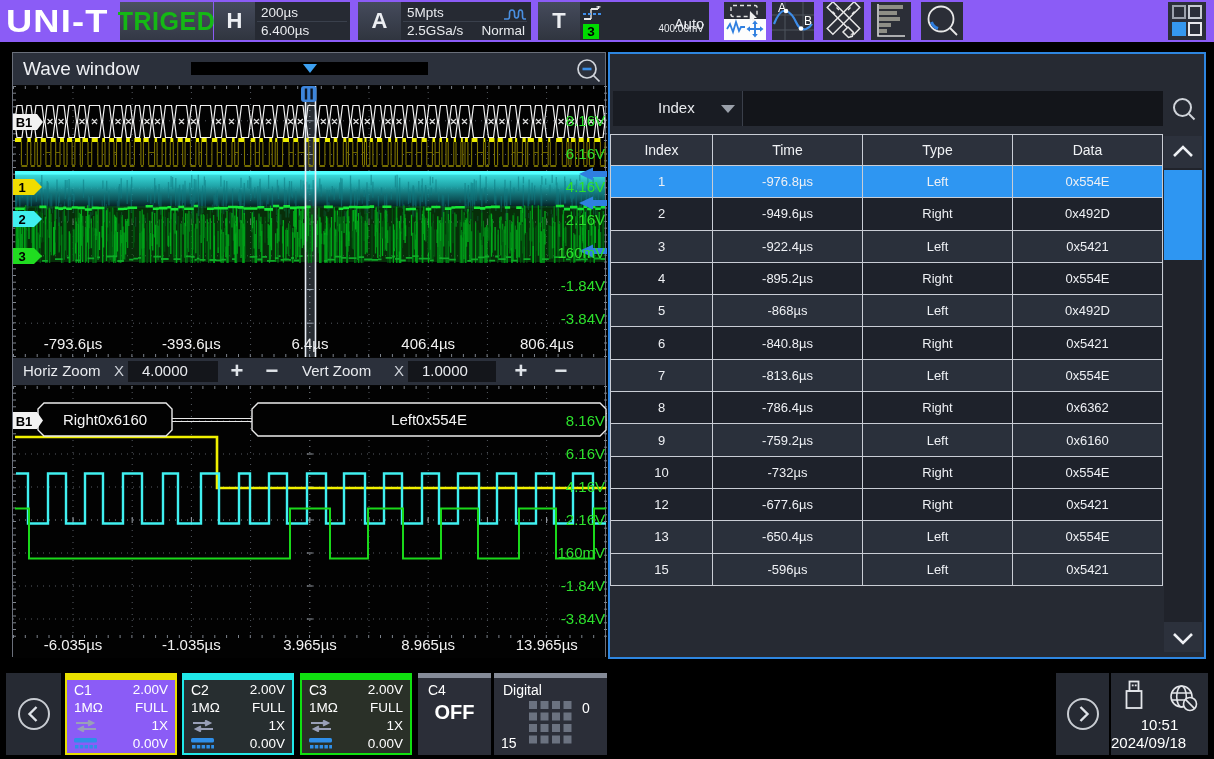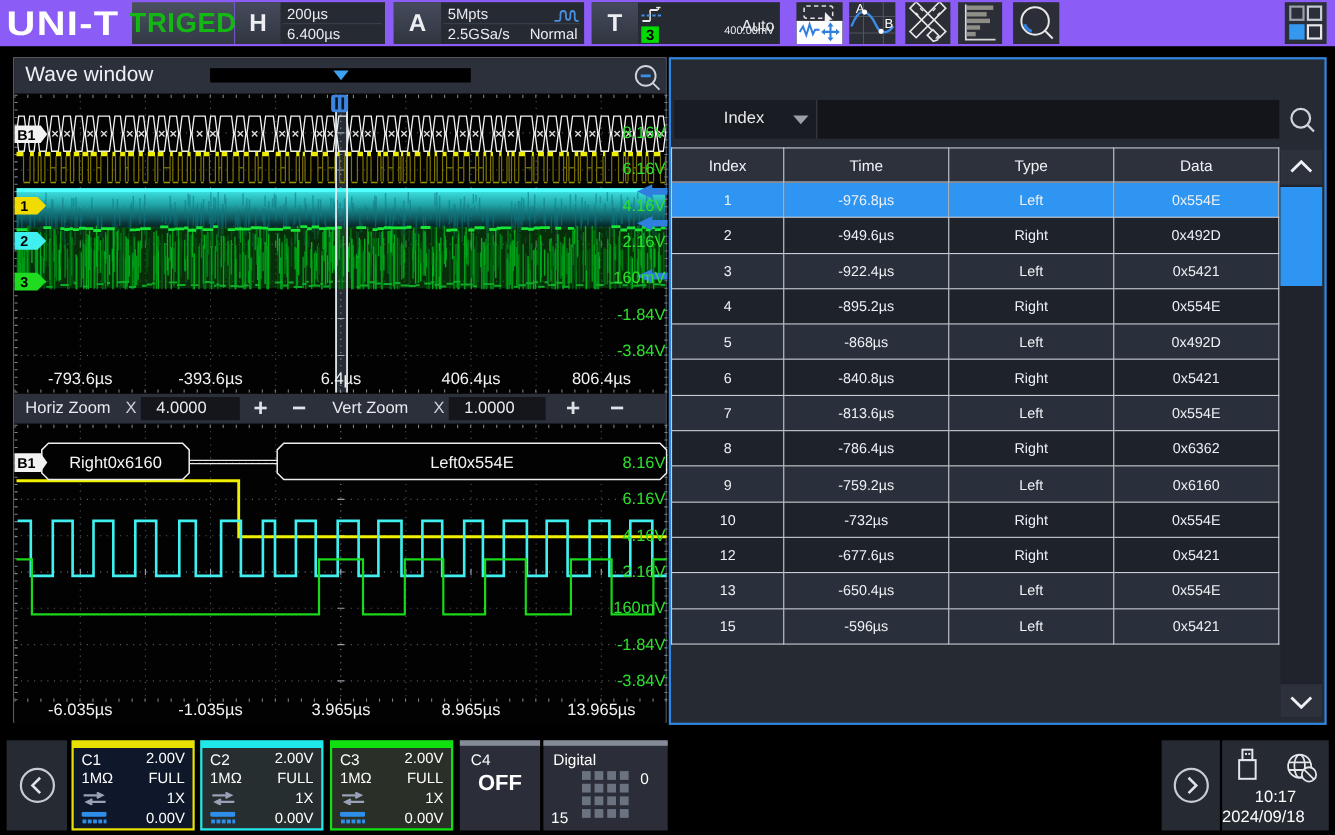--- a/index.html
+++ b/index.html
@@ -406,21 +406,21 @@
       </svg>
   </div>
 </div>
 
 <div class="navbtn" style="left:6px;width:55px">
     <div class="navc"><svg width="28" height="28" viewBox="0 0 28 28">
         <path d="M16.5,7 L9.5,14 L16.5,21" stroke="#dfe3e8" stroke-width="2.4" fill="none"></path>
       </svg></div>
   </div>
 
-<div class="chan" style="left:65px;background:#0f172a;border:2px solid #e8e000;border-top:7px solid #e8e000">
+<div class="chan" style="left:65px;background:#8b5cf6;border:2px solid #e8e000;border-top:7px solid #e8e000">
   <div class="chrow">
       <span class="ctag">C1</span>
       <span>2.00V</span>
     </div>
   <div class="chrow">
       <span>1MΩ</span>
       <span>FULL</span>
     </div>
   <div class="chrow">
       <span><svg width="24" height="12" viewBox="0 0 24 12" style="margin-top:3px">
@@ -553,15 +553,15 @@
   <svg style="position:absolute;left:58px;top:12px" width="30" height="27" viewBox="0 0 30 27">
     <g stroke="#e4e6ea" stroke-width="1.6" fill="none">
       <circle cx="12.5" cy="11.5" r="10.5"></circle>
       <ellipse cx="12.5" cy="11.5" rx="4.8" ry="10.5"></ellipse>
       <path d="M2.5,8 H22.5 M2.5,15 H22.5"></path>
       <circle cx="21" cy="19" r="6.5" fill="#262a33"></circle>
       <path d="M16.4,14.4 l9.2,9.2"></path>
     </g>
   </svg>
   <span style="position:absolute;left:0;top:716px;"></span>
-  <div style="position:absolute;left:0;top:43px;width:100%;text-align:center;font-size:15px">10:17</div>
+  <div style="position:absolute;left:0;top:43px;width:100%;text-align:center;font-size:15px">10:51</div>
   <div style="position:absolute;left:0;top:61px;width:100%;text-align:left;font-size:15px">2024/09/18</div>
 </div>
 
 </body></html>

